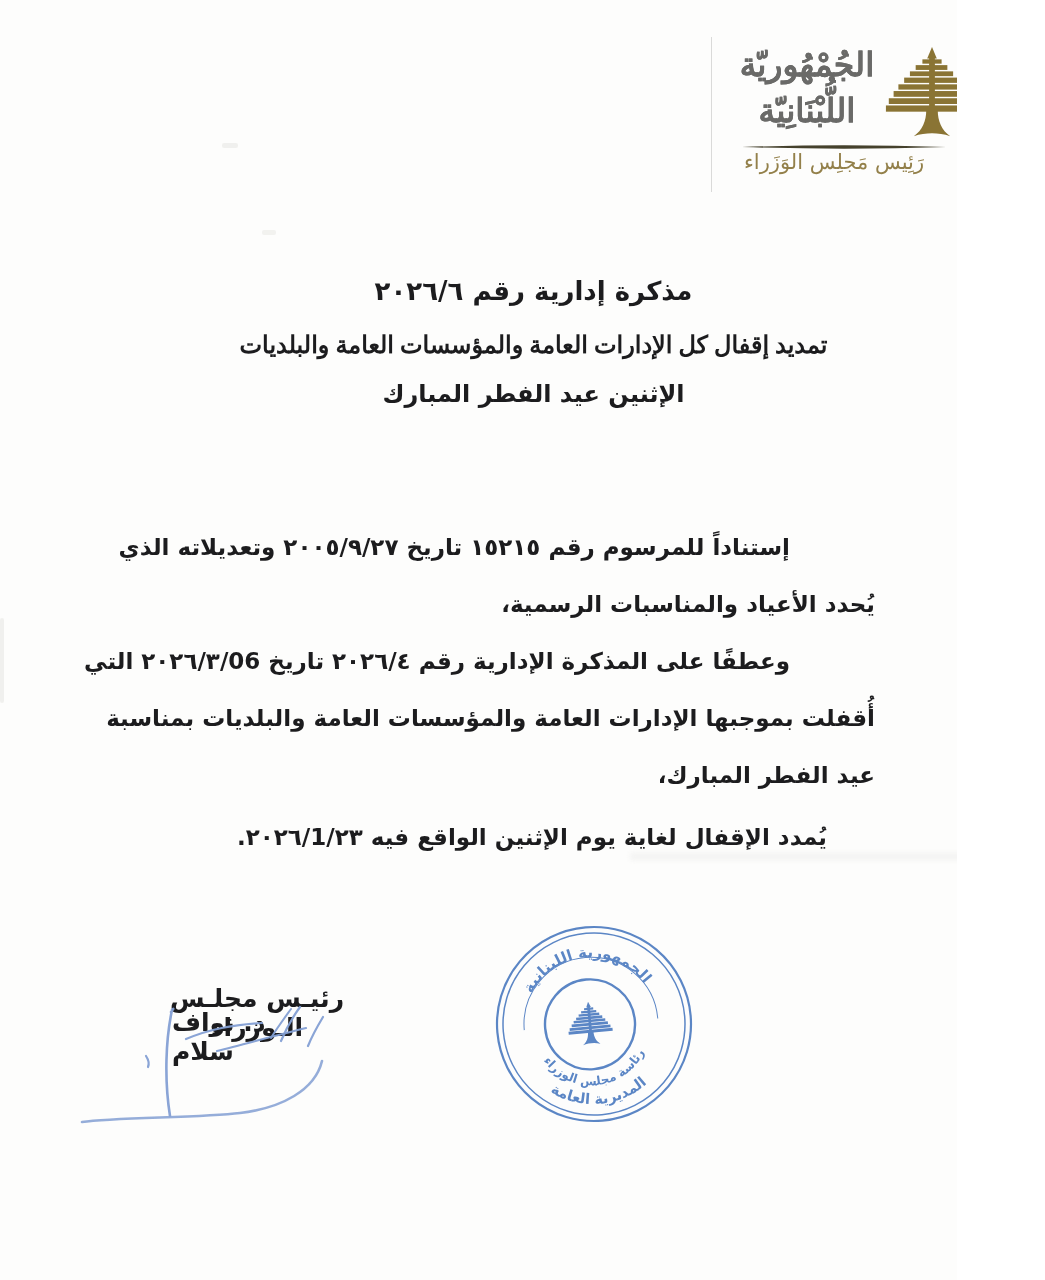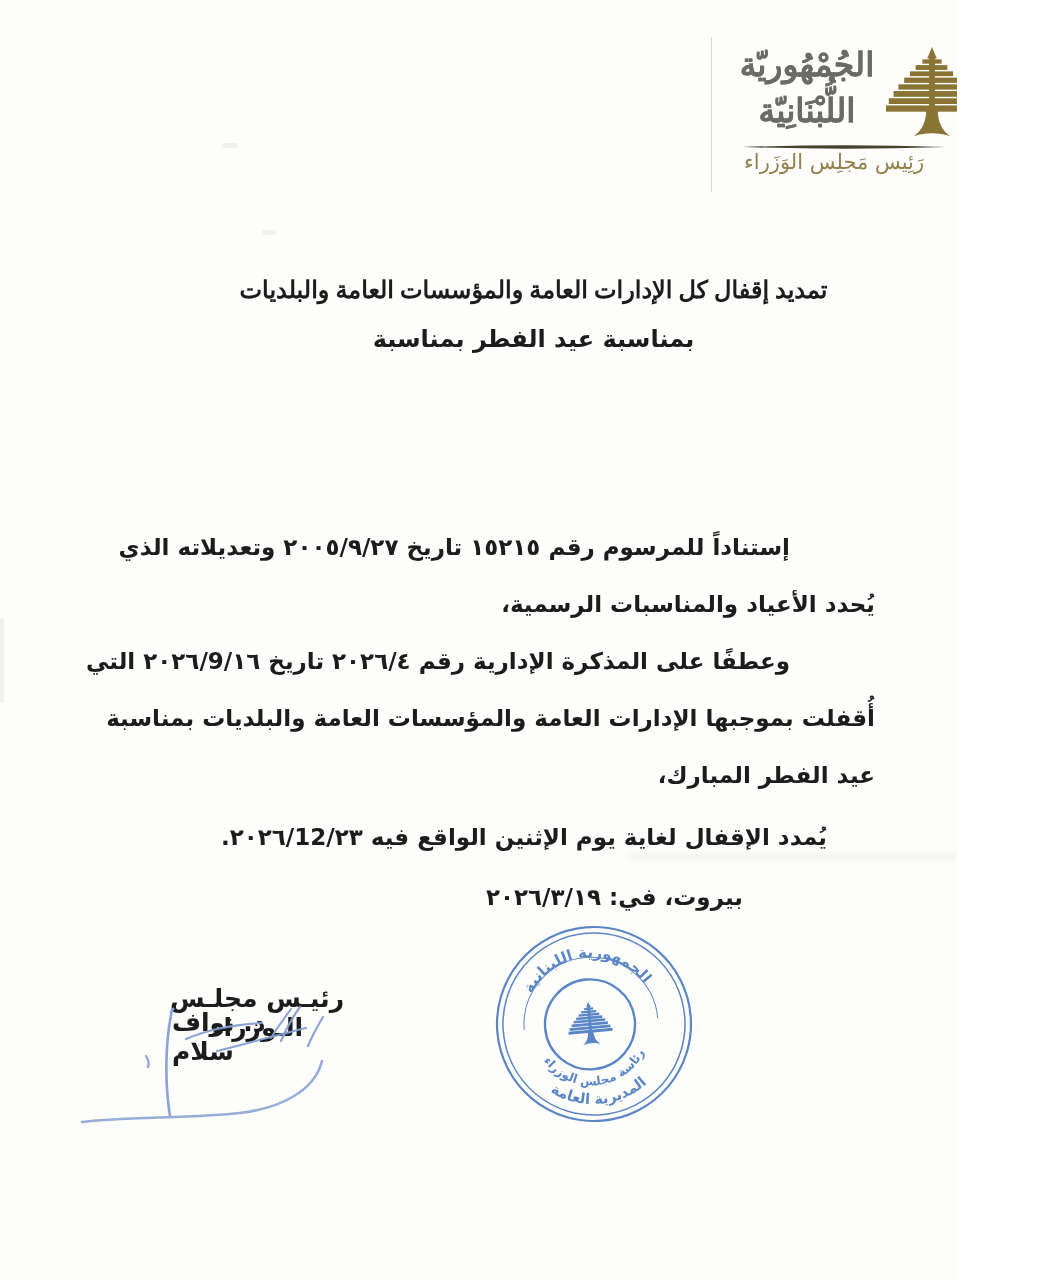--- a/index.html
+++ b/index.html
@@ -88,29 +88,29 @@
     <use href="#cedar"></use>
   </svg>
 
   <svg class="swoosh" viewBox="0 0 210 8">
     <path d="M0,4 Q105,0.4 210,4 Q105,7.6 0,4 Z" fill="#45412c"></path>
   </svg>
 
   <div class="office-title">رَئِيس مَجلِس الوَزَراء</div>
 
   <div class="title-block">
+    <div class="title-line1">مذكرة إدارية رقم ٢٠٢٦/٦</div>
     <div class="title-line2">تمديد إقفال كل الإدارات العامة والمؤسسات العامة والبلديات</div>
-    <div class="title-line3">بمناسبة عيد الفطر بمناسبة</div>
+    <div class="title-line3">الإثنين عيد الفطر المبارك</div>
   </div>
 
   <div class="body-text">
     <p class="para-indent">إستناداً للمرسوم رقم ١٥٢١٥ تاريخ ٢٠٠٥/٩/٢٧ وتعديلاته الذي يُحدد الأعياد والمناسبات الرسمية،</p>
-    <p class="para-indent">وعطفًا على المذكرة الإدارية رقم ٢٠٢٦/٤ تاريخ ٢٠٢٦/9/١٦ التي أُقفلت بموجبها الإدارات العامة والمؤسسات العامة والبلديات بمناسبة عيد الفطر المبارك،</p>
-    <p class="para3">يُمدد الإقفال لغاية يوم الإثنين الواقع فيه ٢٠٢٦/12/٢٣.</p>
-    <p class="date-line">بيروت، في: ٢٠٢٦/٣/١٩</p>
+    <p class="para-indent">وعطفًا على المذكرة الإدارية رقم ٢٠٢٦/٤ تاريخ ٢٠٢٦/٣/06 التي أُقفلت بموجبها الإدارات العامة والمؤسسات العامة والبلديات بمناسبة عيد الفطر المبارك،</p>
+    <p class="para3">يُمدد الإقفال لغاية يوم الإثنين الواقع فيه ٢٠٢٦/1/٢٣.</p>
   </div>
 
   <div class="sig-title">رئيـس مجلـس الـوزراء</div>
 
   <div class="sig-name">د. نواف سلام</div>
 
   <svg class="sig-ink" viewBox="0 0 280 135">
     <g fill="none" stroke="#84a0d4" stroke-linecap="round" opacity="0.95">
       <path d="M101,14 q4,-5 1,-2 C96,40 94,80 100,118" stroke-width="2.6"></path>
       <path d="M76,58 q4,6 2,11" stroke-width="2.2"></path>

